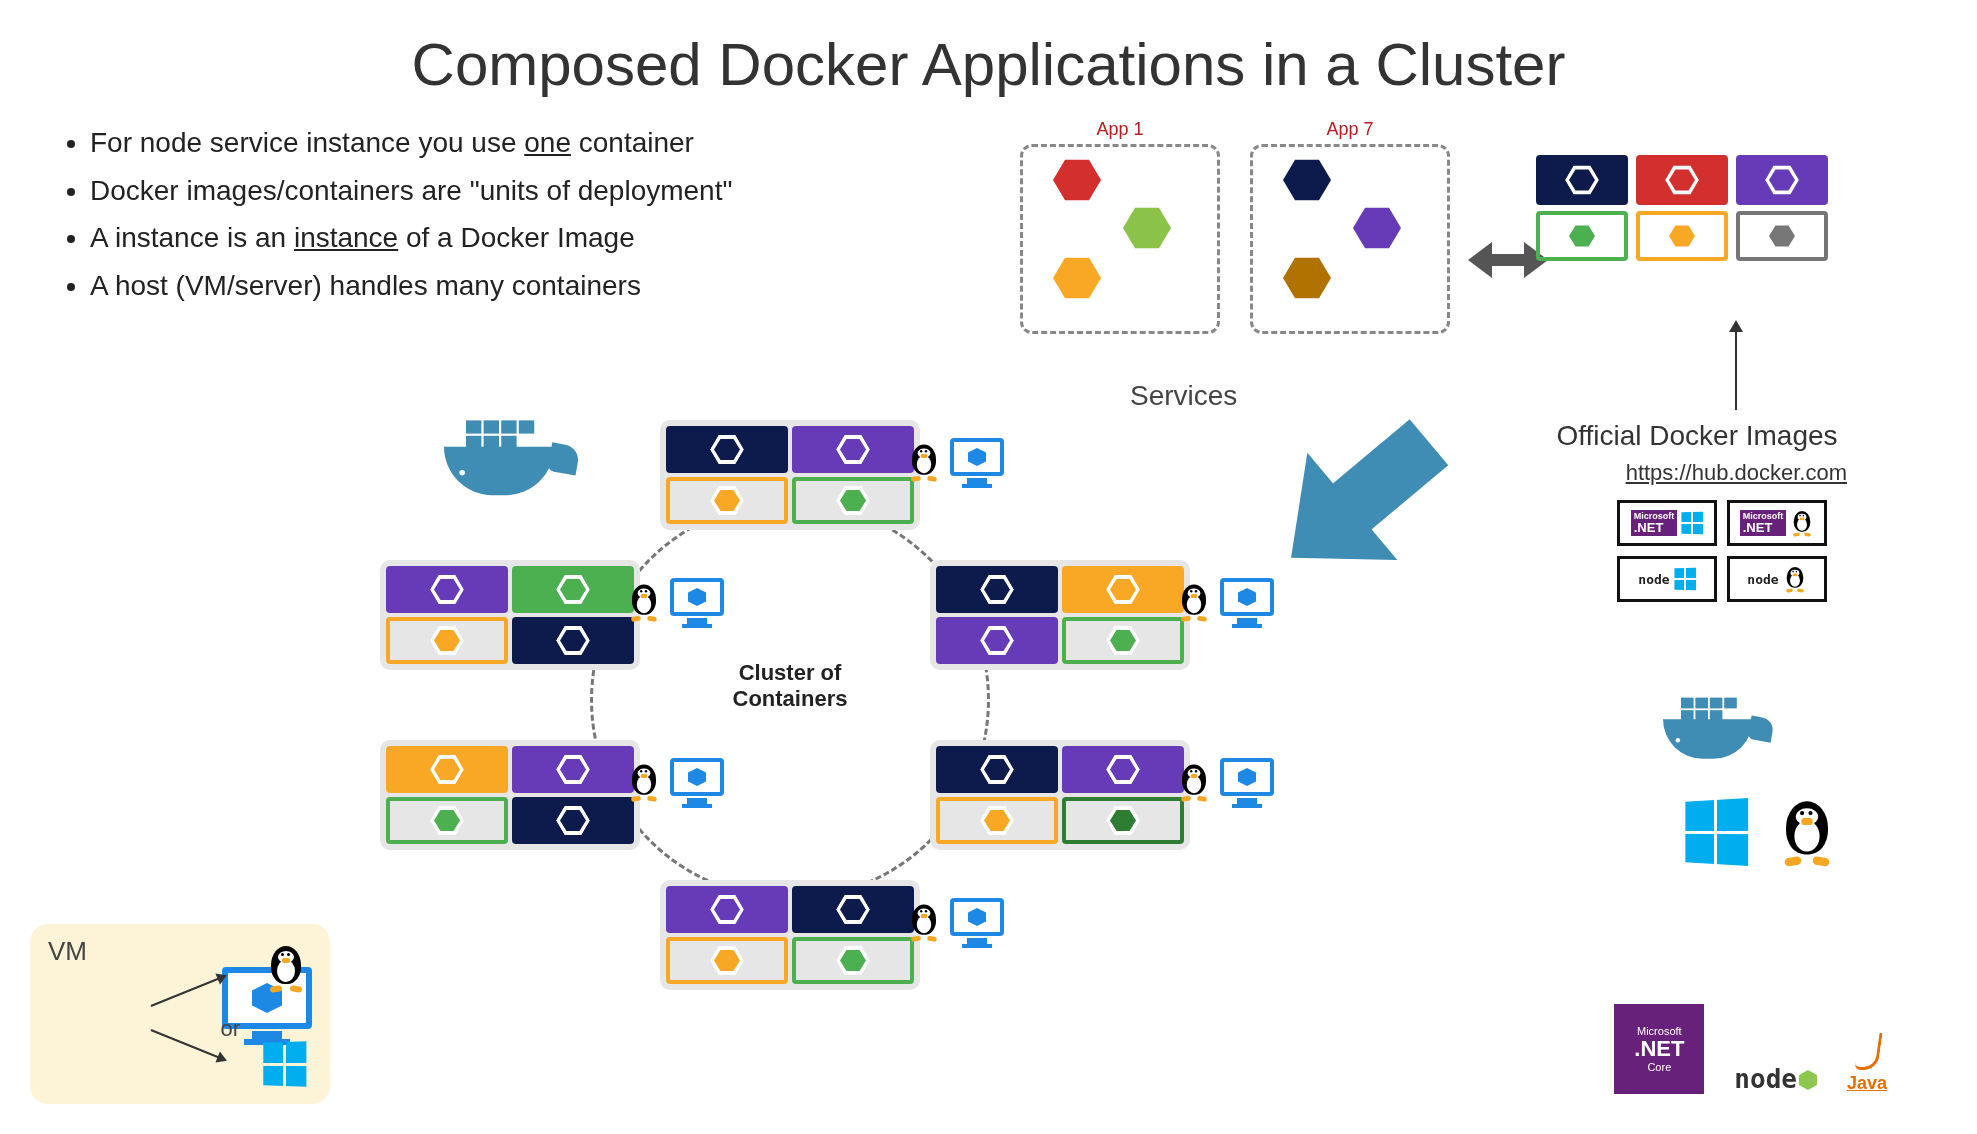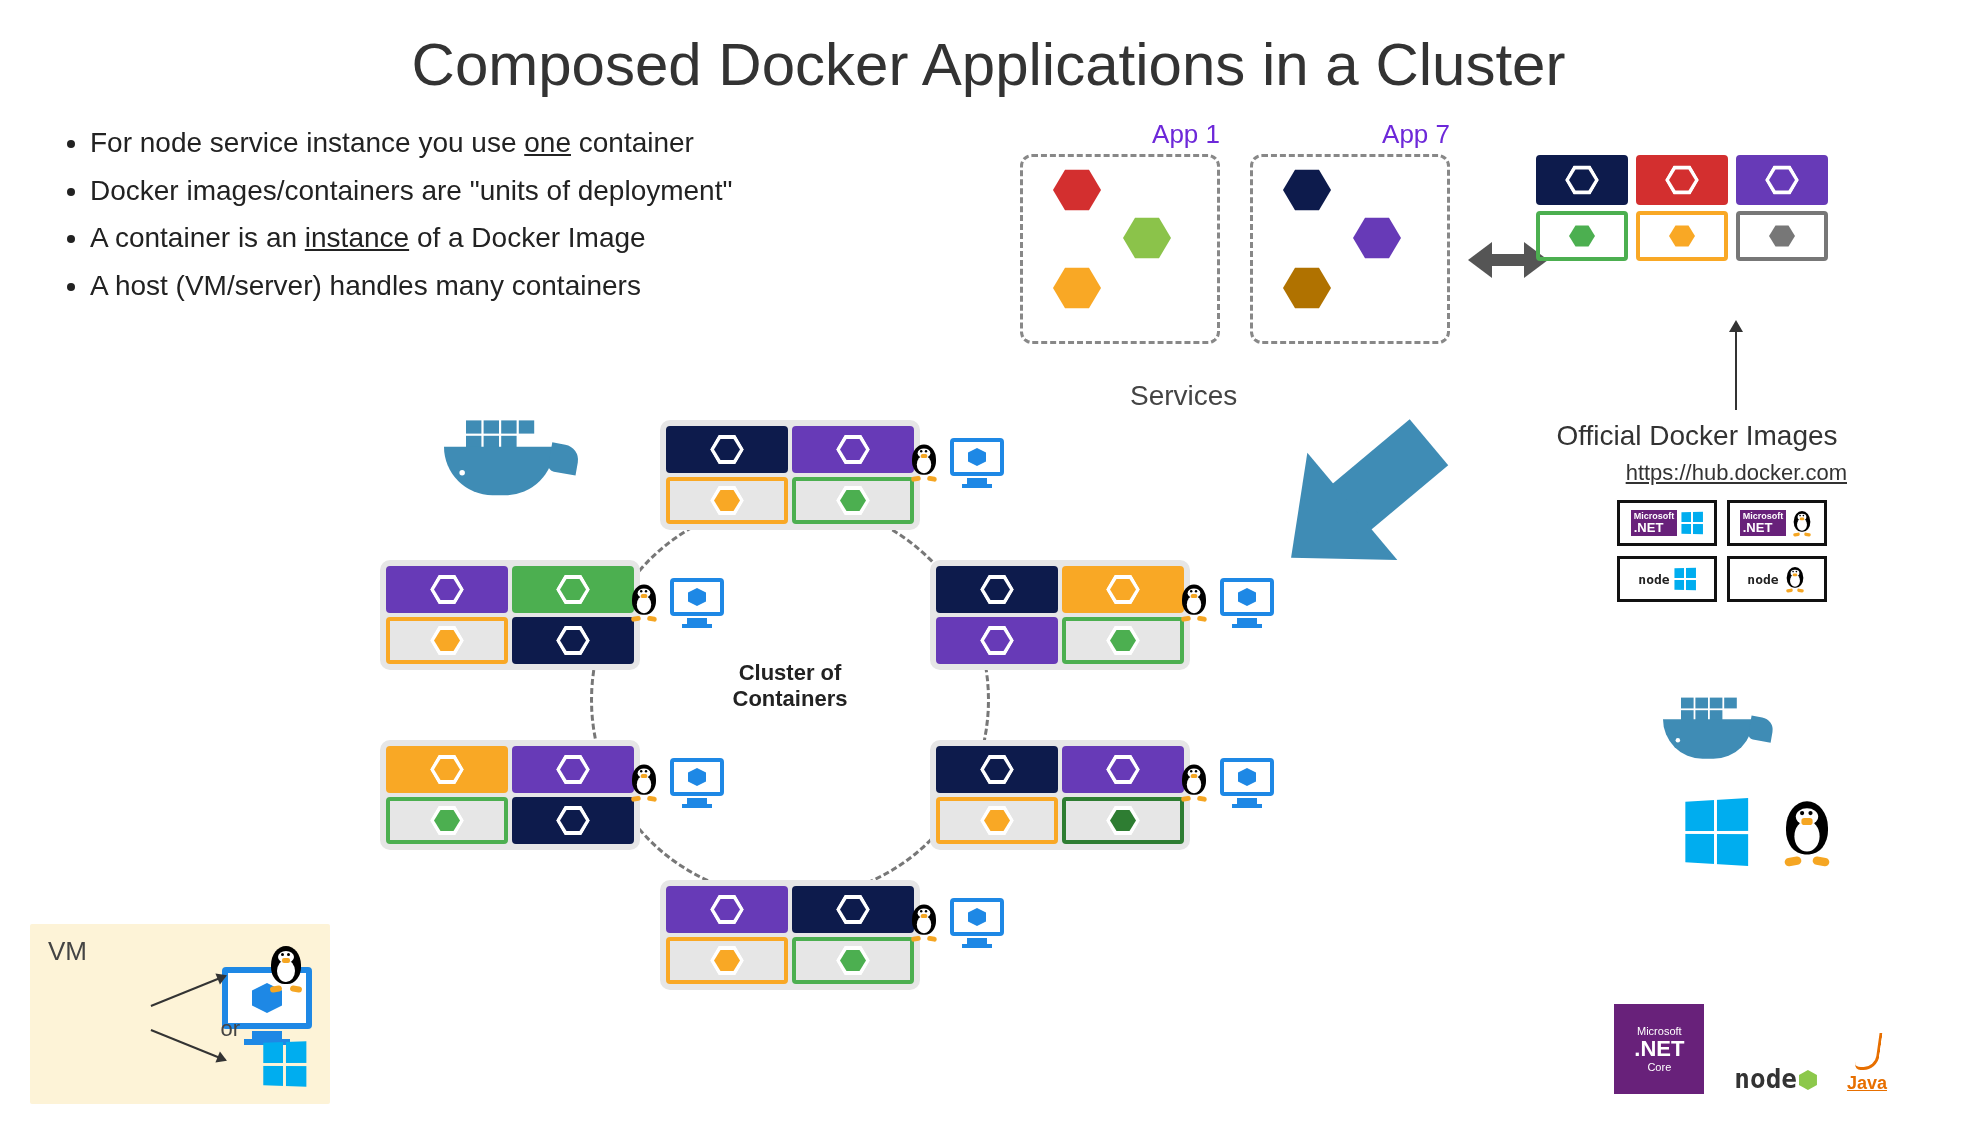--- a/index.html
+++ b/index.html
@@ -40,25 +40,25 @@
   }
   .app-box {
     border: 3px dashed #888;
     border-radius: 12px;
     width: 200px;
     height: 190px;
     padding: 10px;
     position: relative;
   }
   .app-label {
-    text-align: right;
-    font-size: 26px;
+    text-align: center;
+    font-size: 18px;
     margin-bottom: 4px;
     margin-top: -36px;
-    color: #6d28d9;
+    color: #b91c1c;
   }
   .services-label {
     position: absolute;
     left: 1130px;
     top: 380px;
     font-size: 28px;
     color: #444;
   }
 
   
@@ -195,21 +195,21 @@
   .whale-eye{width:5px;height:5px;background:#fff;border-radius:50%;position:absolute;bottom:26px;left:14px;}
   .whale-boxes{position:absolute;top:4px;left:20px;display:grid;grid-template-columns:repeat(4,14px);grid-auto-rows:12px;gap:2px;}
   .whale-boxes span{background:#3f8cb5;}
   .whale1{position:absolute; left:450px; top:420px; transform:scale(1.1);}
   .whale2{position:absolute; right:200px; top:690px; transform:scale(0.9);}
 
   
   .vm-box{
     position:absolute; left:30px; bottom:30px;
     width:300px; height:180px;
-    background:#fdf3d7; border-radius:2px;
+    background:#fdf3d7; border-radius:18px;
     padding:12px 18px;
   }
   .vm-title{font-size:26px;color:#444;}
   .vm-inner{display:flex;align-items:center;gap:10px;justify-content:flex-end;}
   .or-text{font-size:22px;color:#444;}
 
   
   .monitor{
     width:54px;height:48px;position:relative;
   }
@@ -261,21 +261,21 @@
   .vm-arrows .a2{top:72px;transform:rotate(22deg);}
 </style>
 </head>
 <body>
 
 <h1 class="title">Composed Docker Applications in a Cluster</h1>
 
 <ul class="bullets">
   <li><span>For node service instance you use </span><span class="u">one</span><span> container</span></li>
   <li><span>Docker images/containers are "units of deployment"</span></li>
-  <li><span>A container is an </span><span class="u">instance</span><span> of a Docker Image</span></li>
+  <li><span>A instance is an </span><span class="u">instance</span><span> of a Docker Image</span></li>
   <li><span>A host (VM/server) handles many containers</span></li>
 </ul>
 
 <div class="apps-wrap">
   <div>
     <div class="app-label">App 1</div>
     <div class="app-box">
       <div class="hex" style="background:#d32f2f; left:30px; top:12px;"></div>
       <div class="hex" style="background:#8bc34a; left:100px; top:60px;"></div>
       <div class="hex" style="background:#f9a825; left:30px; top:110px;"></div>

